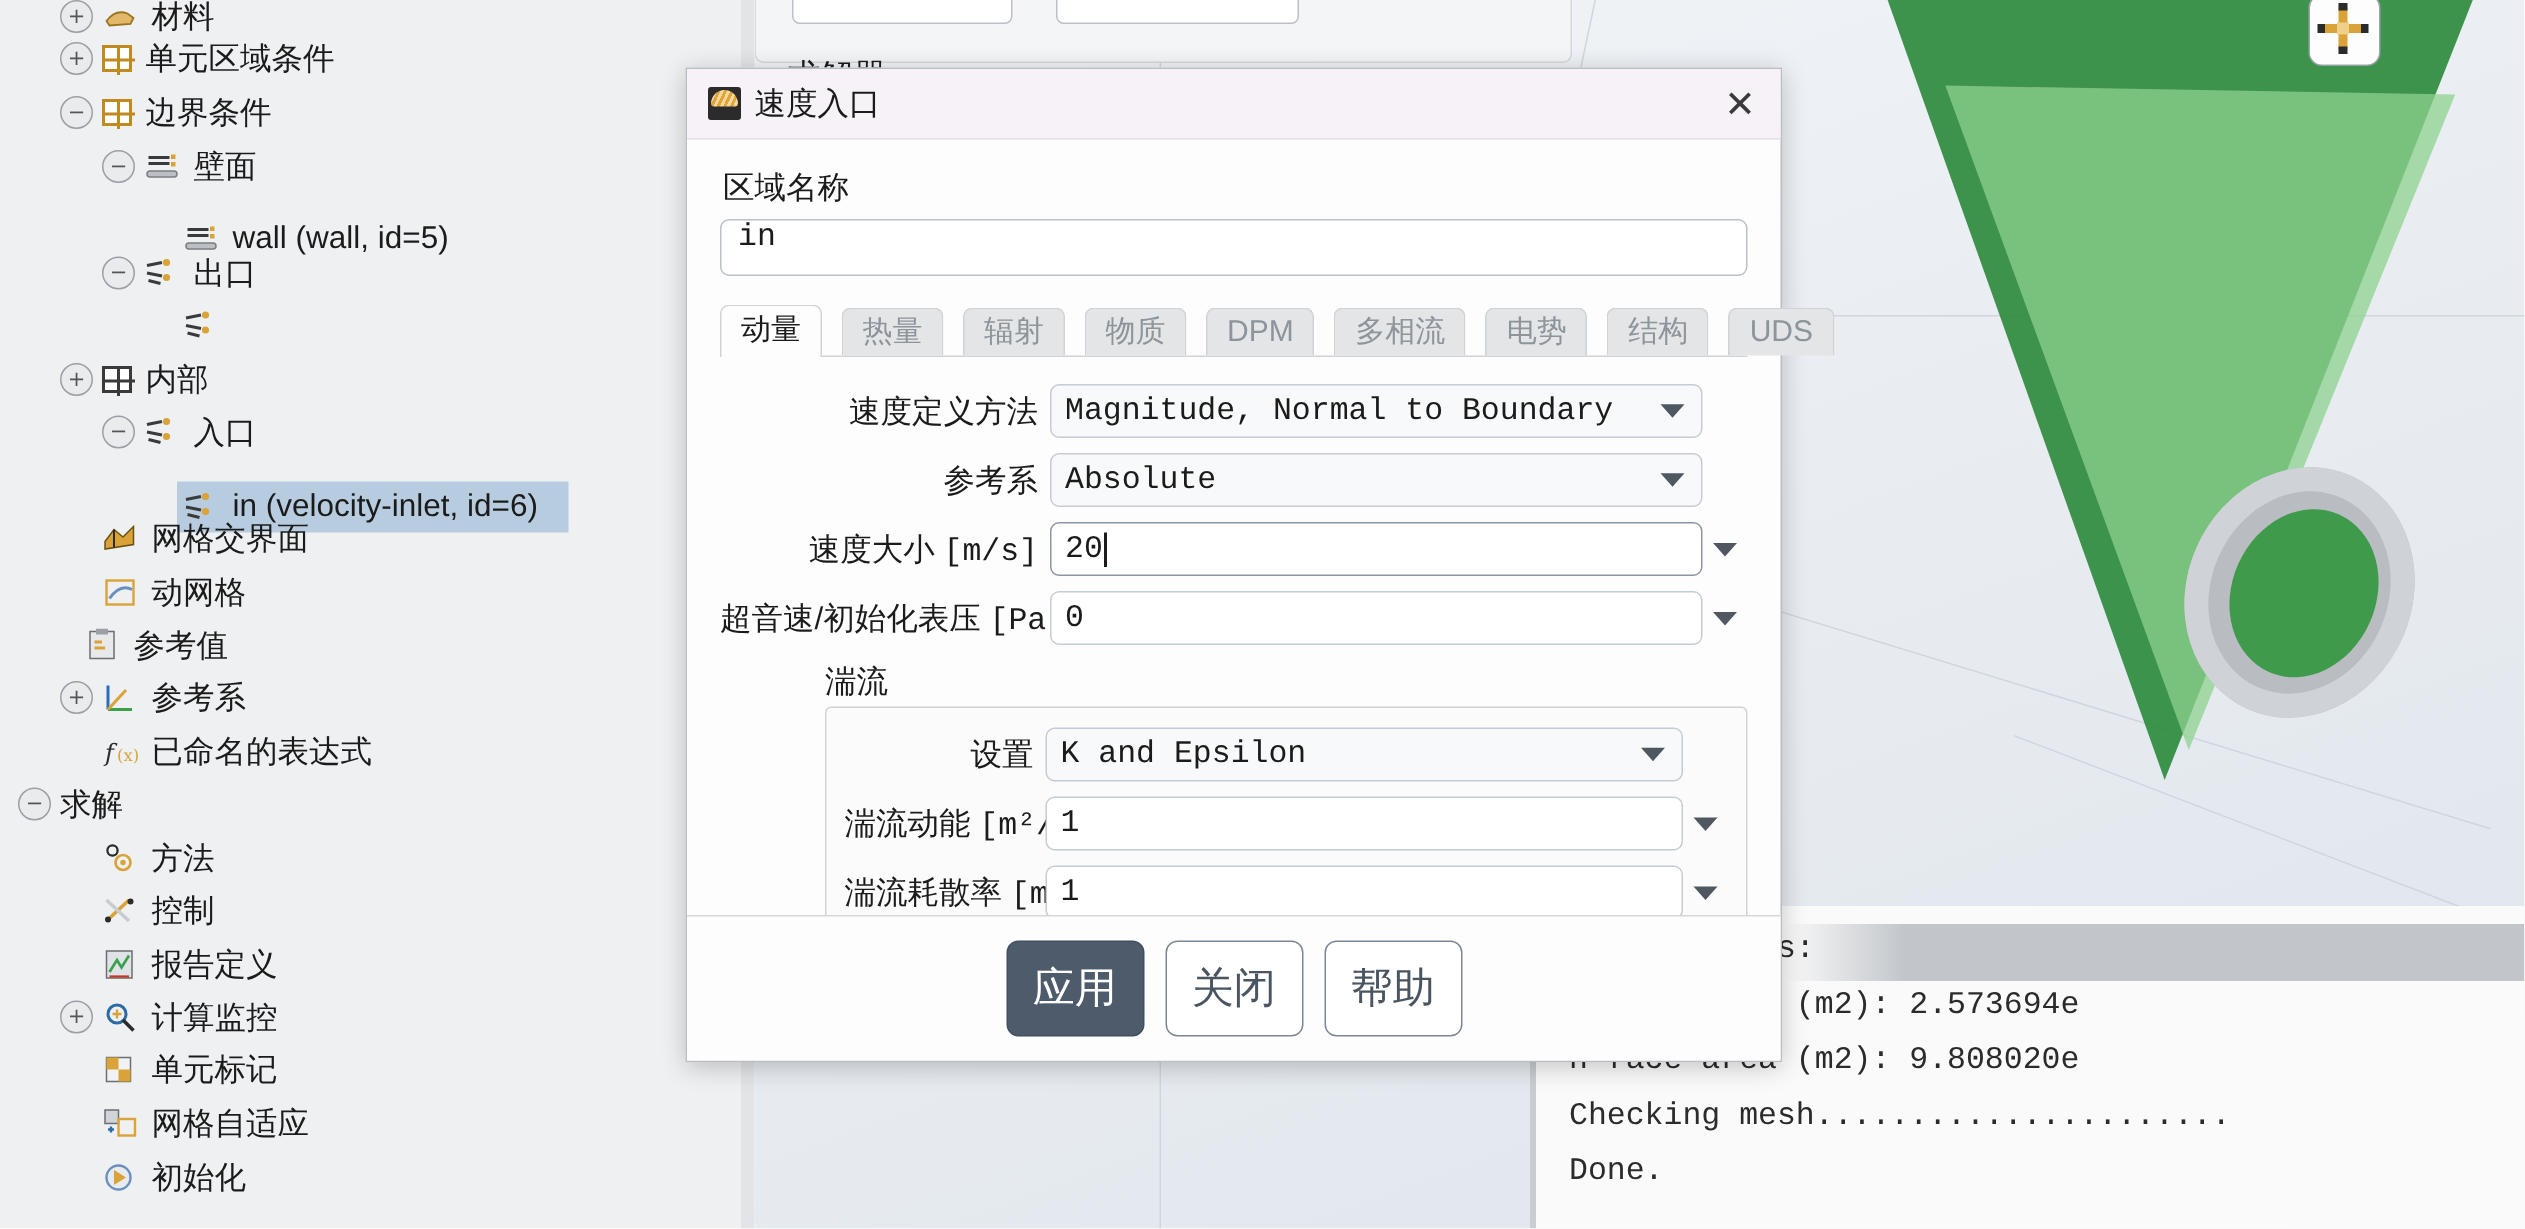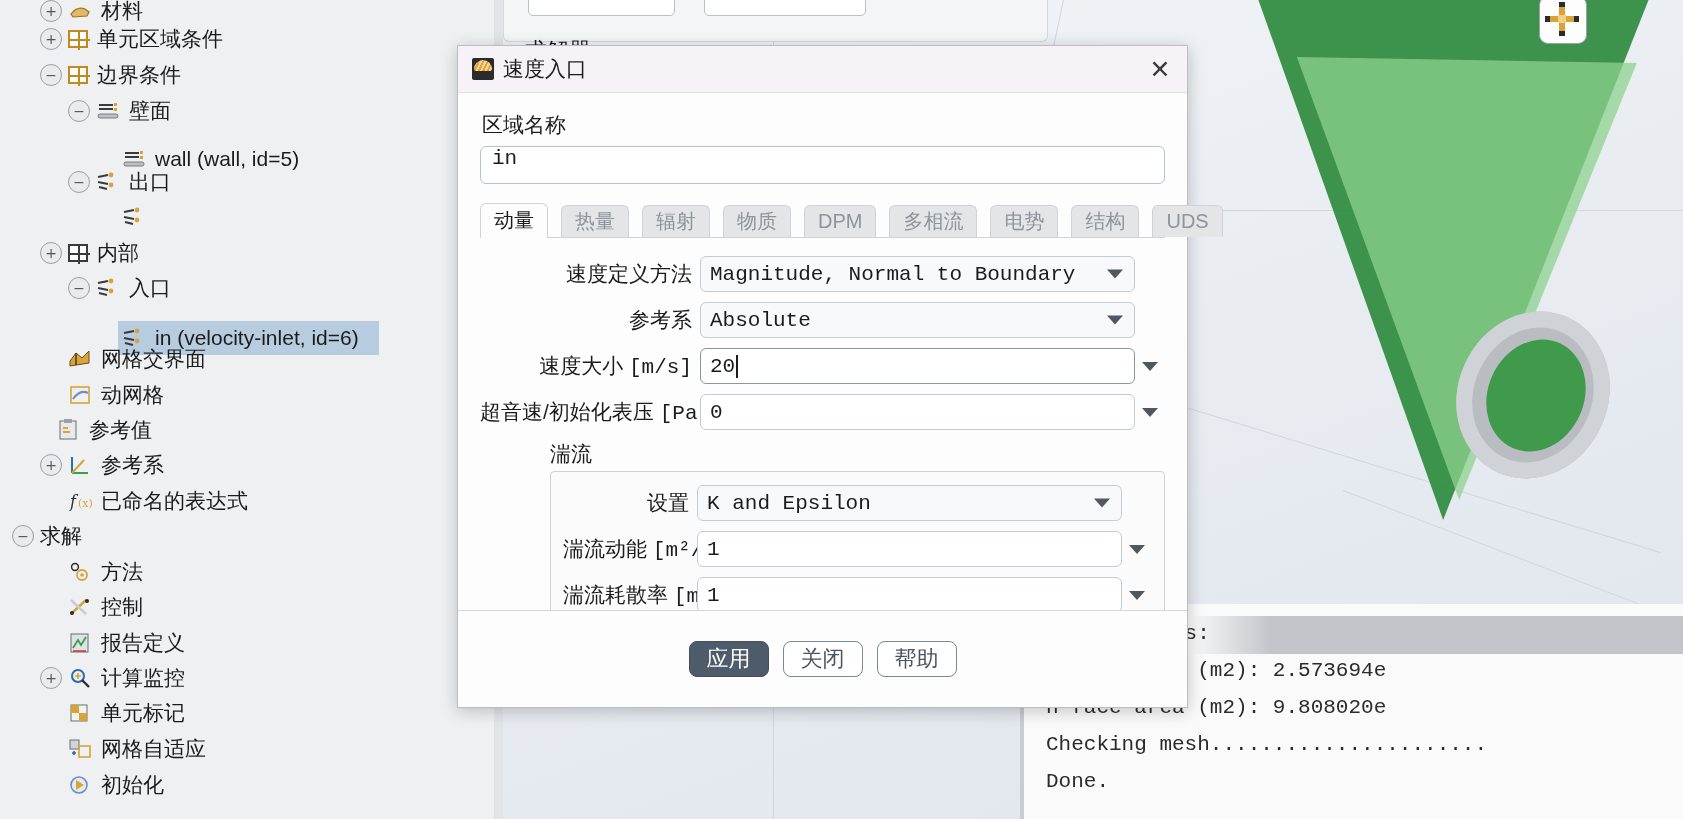--- a/index.html
+++ b/index.html
@@ -221,22 +221,22 @@
     background:#fbfbfc;padding:13px 12px 5px 12px;
   }
 
   
   #dlg-footer{
     position:absolute;left:0;right:0;bottom:0;height:96px;
     border-top:1px solid #d5d8db;background:#fdfdfd;
     display:flex;align-items:center;justify-content:center;gap:14px;
   }
   .dbtn{
-    min-width:70px;height:36px;padding:0 17px;border-radius:8px;
-    font-size:22px;display:flex;align-items:center;justify-content:center;
+    min-width:70px;height:64px;padding:0 17px;border-radius:8px;
+    font-size:28px;display:flex;align-items:center;justify-content:center;
     cursor:pointer;box-sizing:border-box;
   }
   .dbtn.primary{background:#4e5b6b;color:#ffffff;border:1px solid #434f5e;}
   .dbtn.normal{background:#ffffff;color:#4a5562;border:1px solid #7d8896;}
 </style>
 </head>
 <body>
 
 <div id="app">
 

